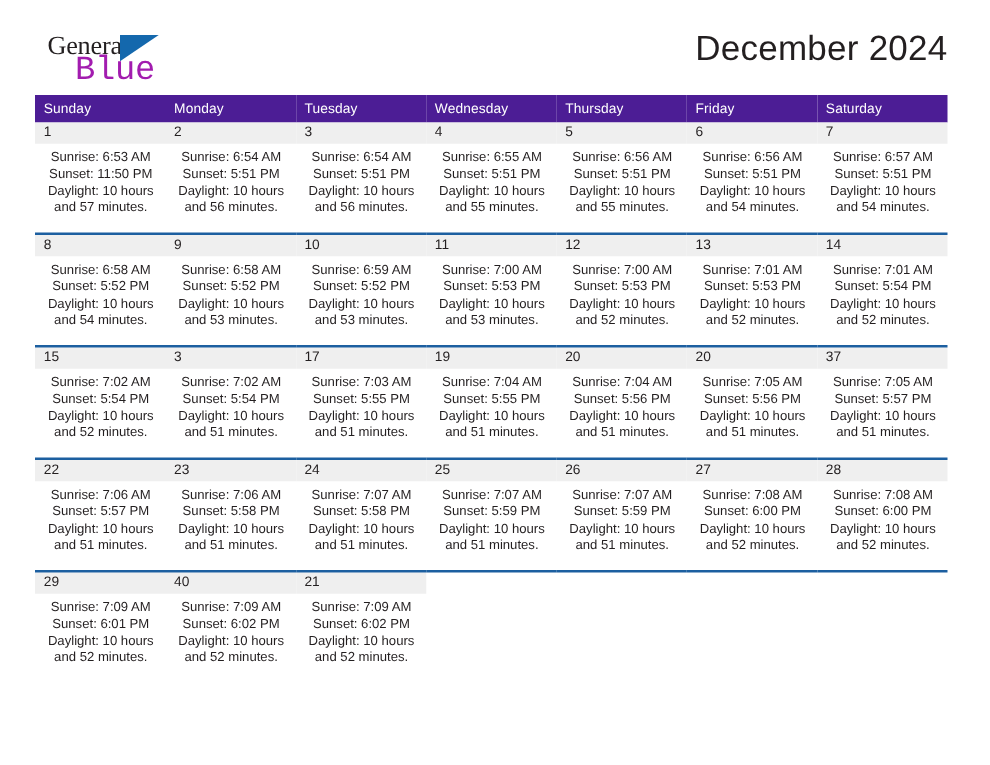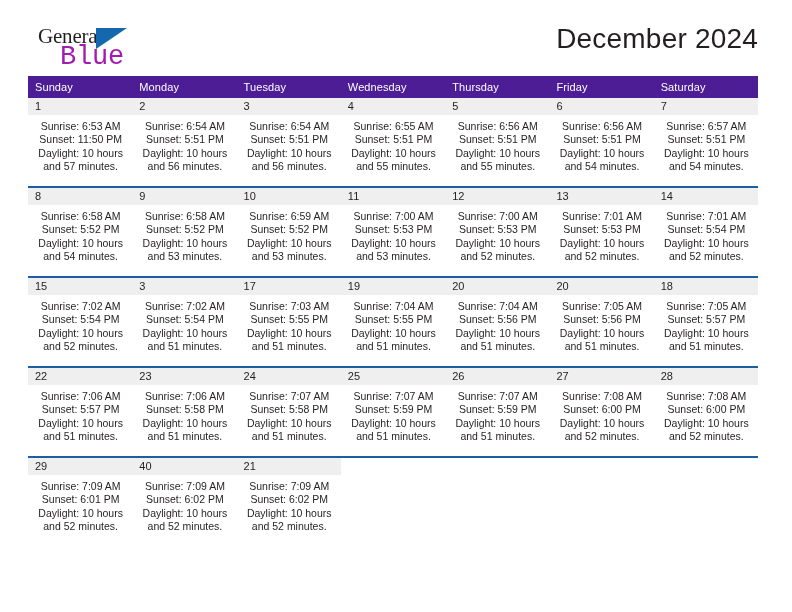--- a/index.html
+++ b/index.html
@@ -404,21 +404,21 @@
               <div class="cell-body">
                 <div>Sunrise: 7:05 AM</div>
                 <div>Sunset: 5:56 PM</div>
                 <div>Daylight: 10 hours</div>
                 <div>and 51 minutes.</div>
               </div>
             </div>
           </td>
           <td>
             <div class="cell filled">
-              <div class="daynum-band">18</div>
+              <div class="daynum-band">37</div>
               <div class="cell-body">
                 <div>Sunrise: 7:05 AM</div>
                 <div>Sunset: 5:57 PM</div>
                 <div>Daylight: 10 hours</div>
                 <div>and 51 minutes.</div>
               </div>
             </div>
           </td>
         </tr>
         <tr class="week-row">

